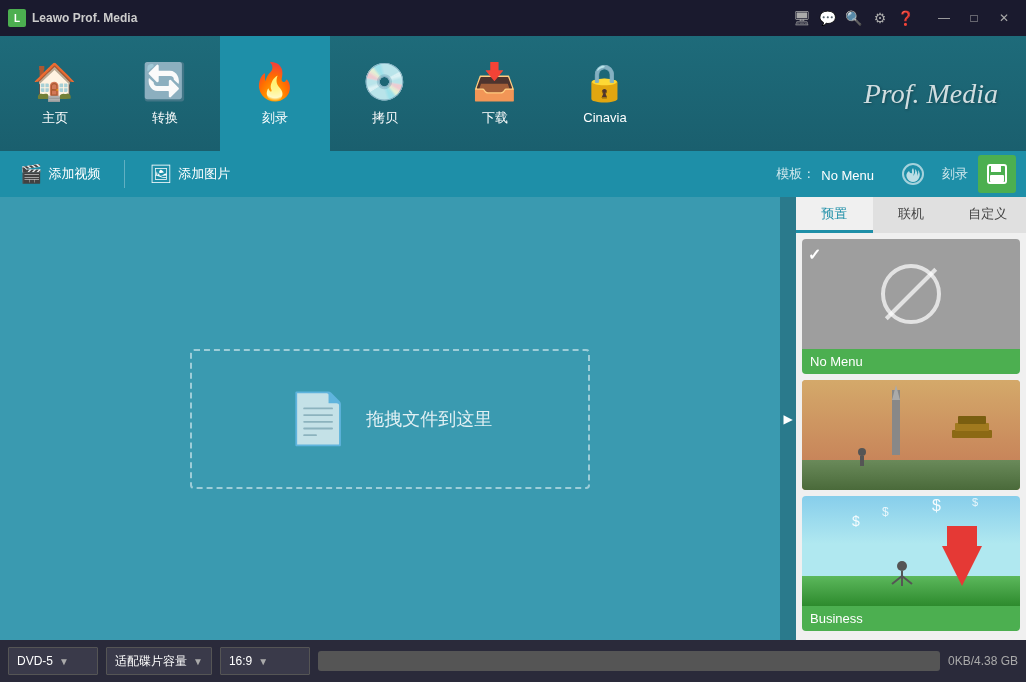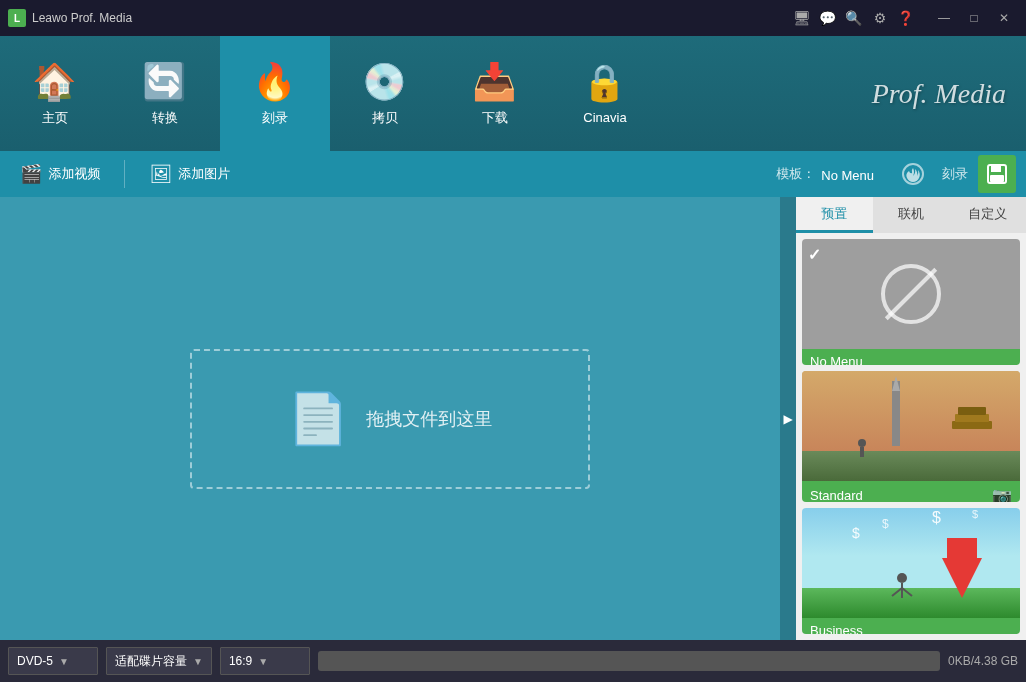--- a/index.html
+++ b/index.html
@@ -9,21 +9,21 @@
     .title-bar {
       width: 100%; height: 36px;
       background: #1a1a2e;
       display: flex; align-items: center; justify-content: space-between;
       padding: 0 8px;
       user-select: none;
     }
     .title-bar-left { display: flex; align-items: center; gap: 6px; }
     .title-bar-logo { width: 18px; height: 18px; background: #4CAF50; border-radius: 2px; display: flex; align-items: center; justify-content: center; }
     .title-bar-logo span { color: white; font-size: 10px; font-weight: bold; }
-    .title-bar-text { color: #ccc; font-size: 12px; }
+    .title-bar-text { color: #ccc; font-size: 12px; font-weight: bold; }
     .title-bar-controls { display: flex; align-items: center; gap: 6px; }
     .title-bar-icon { color: #aaa; font-size: 14px; cursor: pointer; width: 20px; text-align: center; }
     .title-bar-win-controls { display: flex; align-items: center; gap: 2px; margin-left: 8px; }
     .win-btn { width: 28px; height: 20px; display: flex; align-items: center; justify-content: center; color: #aaa; font-size: 12px; cursor: pointer; }
 
     
     .nav-bar {
       width: 100%; height: 115px;
       background: linear-gradient(180deg, #1e6b7a 0%, #1a5f6e 100%);
       display: flex; align-items: center;
@@ -31,21 +31,21 @@
     .nav-item {
       display: flex; flex-direction: column; align-items: center; justify-content: center;
       width: 110px; height: 115px; cursor: pointer; color: white;
       gap: 6px; position: relative;
     }
     .nav-item.active { background: #1e8fa8; }
     .nav-icon { font-size: 36px; }
     .nav-label { font-size: 13px; color: white; }
     .nav-brand {
       flex: 1; display: flex; align-items: center; justify-content: flex-end;
-      padding-right: 20px;
+      padding-right: 28px;
     }
     .brand-text {
       font-family: Georgia, serif; font-style: italic;
       color: rgba(255,255,255,0.8); font-size: 28px;
       text-shadow: 1px 1px 3px rgba(0,0,0,0.3);
     }
 
     
     .toolbar {
       width: 100%; height: 46px;
@@ -323,24 +323,20 @@
             <polygon points="94,5 90,20 98,20" fill="#aaa"></polygon>
 
             <rect x="150" y="50" width="40" height="8" fill="#8B6914" rx="1"></rect>
             <rect x="153" y="43" width="34" height="8" fill="#a0791e" rx="1"></rect>
             <rect x="156" y="36" width="28" height="8" fill="#7a5e10" rx="1"></rect>
 
             <circle cx="60" cy="72" r="4" fill="#555"></circle>
             <rect x="58" y="76" width="4" height="10" fill="#555"></rect>
           </svg>
         </div>
-        <div class="template-label">
-          <span>Standard</span>
-          <span style="margin-left: auto; opacity: 0.8; font-size: 16px;">📷</span>
-        </div>
       </div>
 
       <div class="template-card">
         <div class="business-scene">
           <svg width="218" height="110" viewBox="0 0 218 110" xmlns="http://www.w3.org/2000/svg">
             <defs>
               <linearGradient id="bsky" x1="0" y1="0" x2="0" y2="1">
                 <stop offset="0%" stop-color="#87CEEB"></stop>
                 <stop offset="60%" stop-color="#b0e8f0"></stop>
               </linearGradient>

